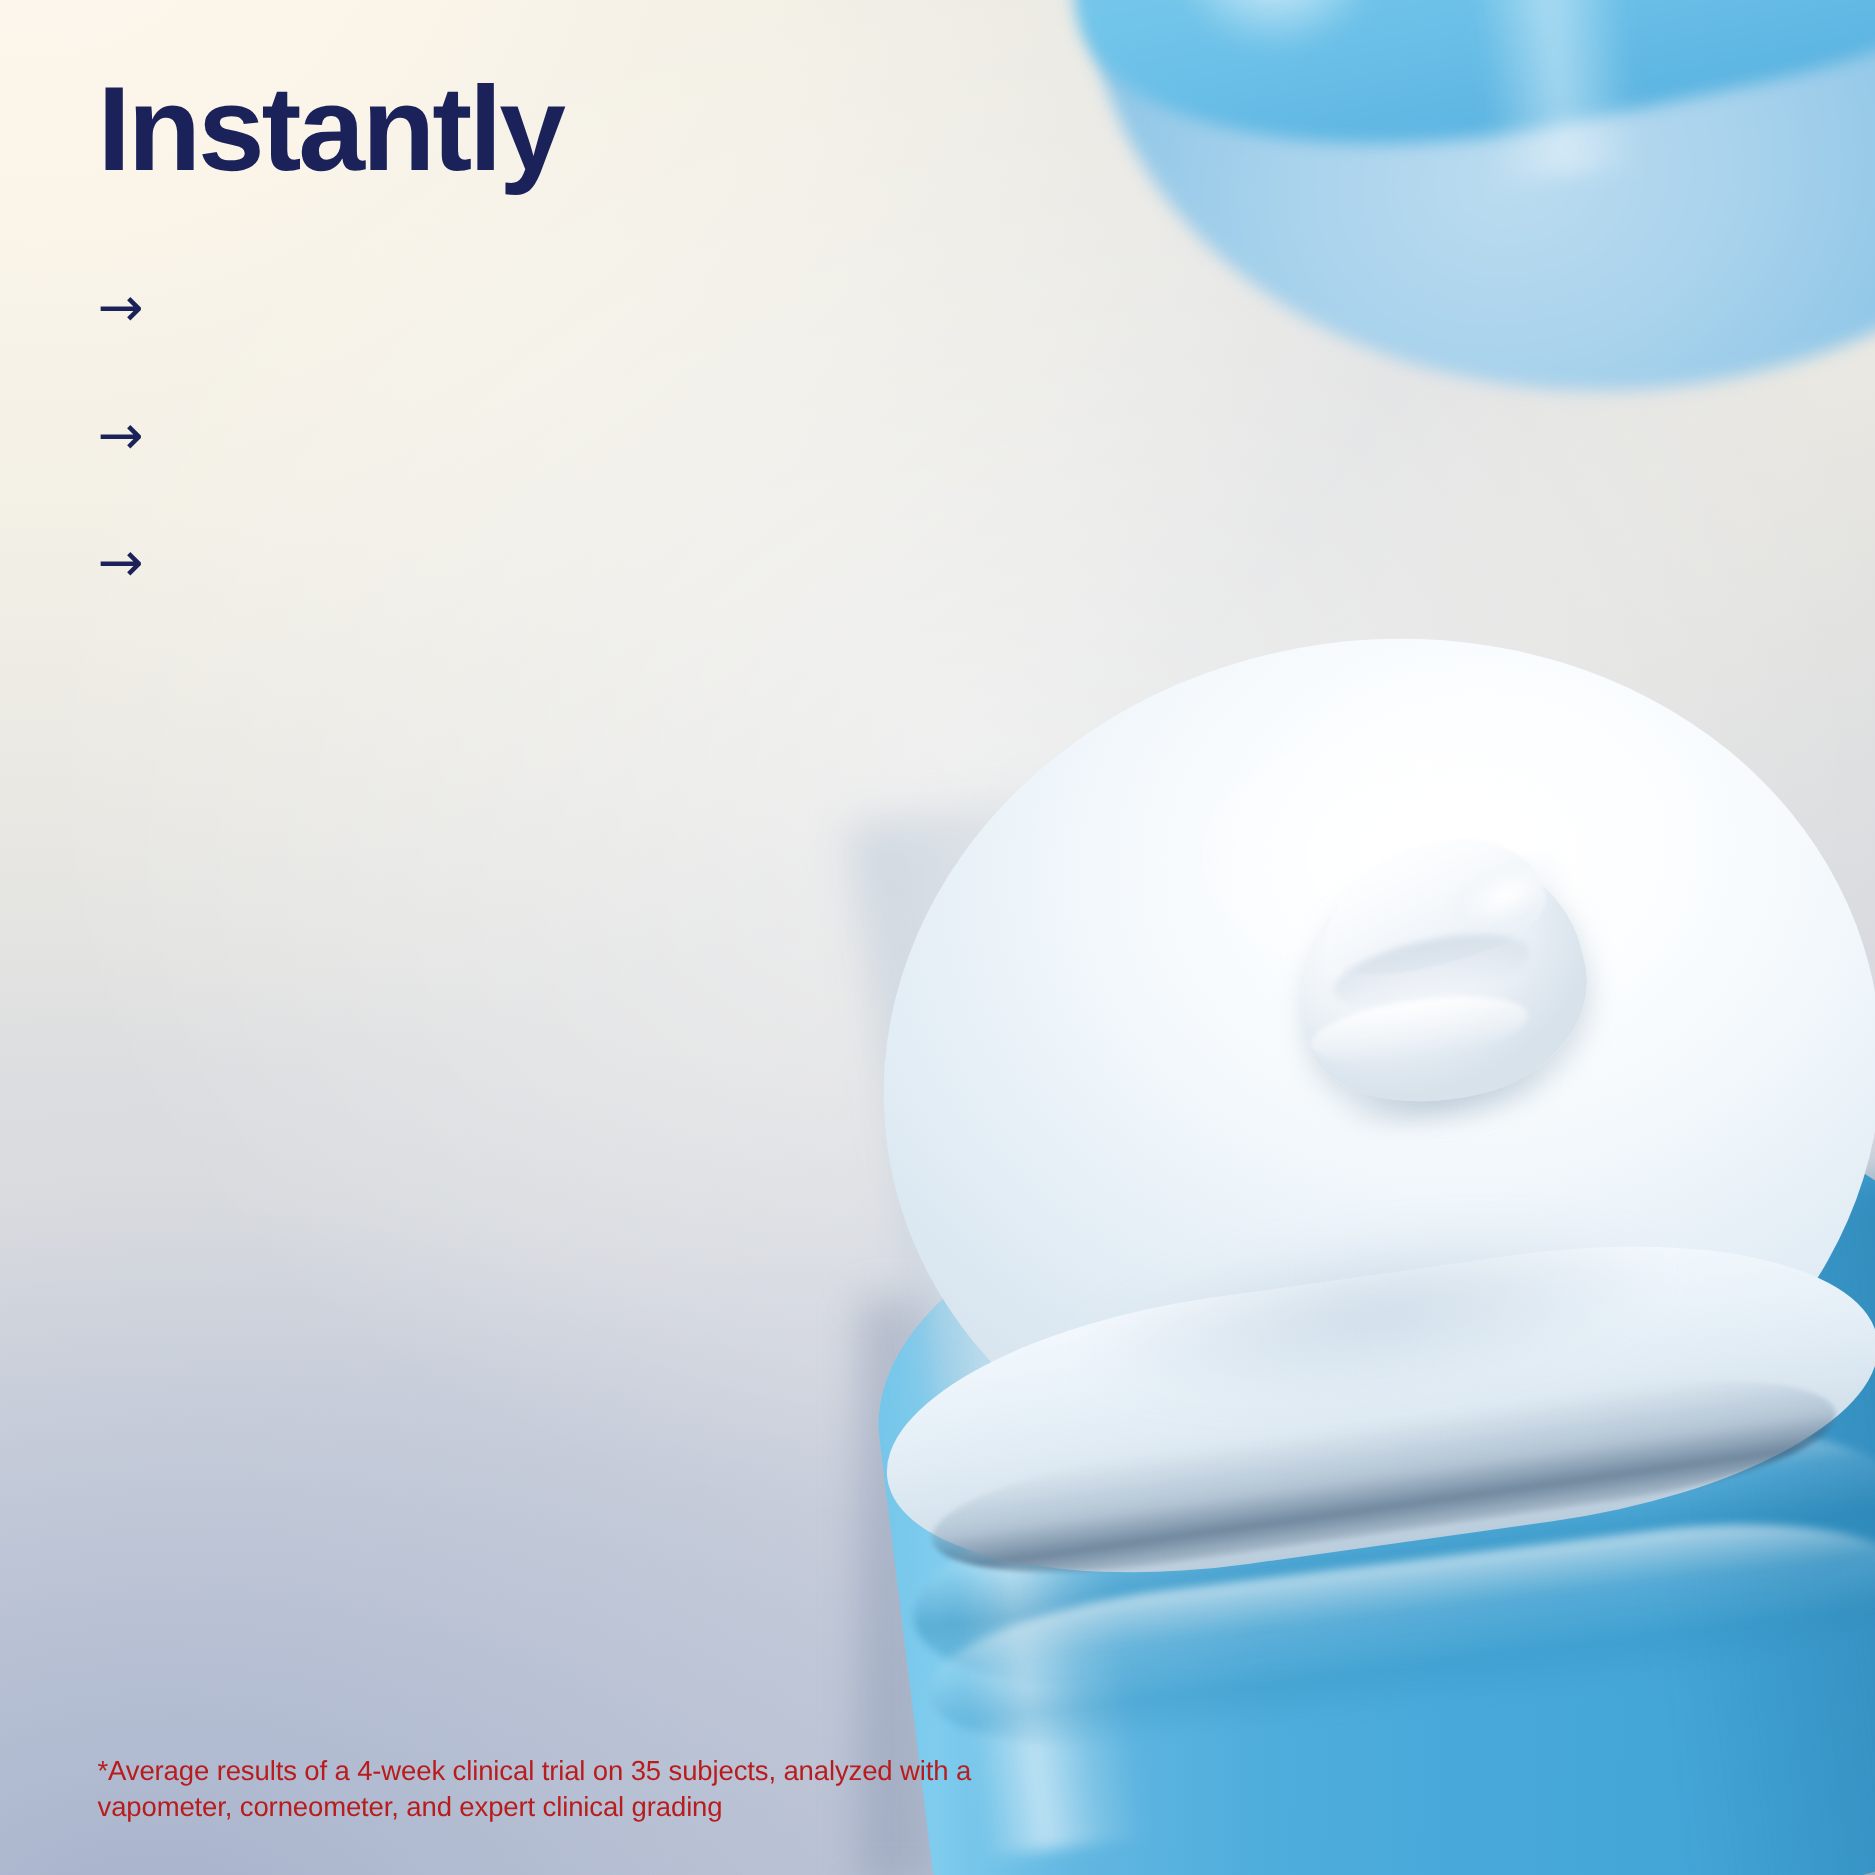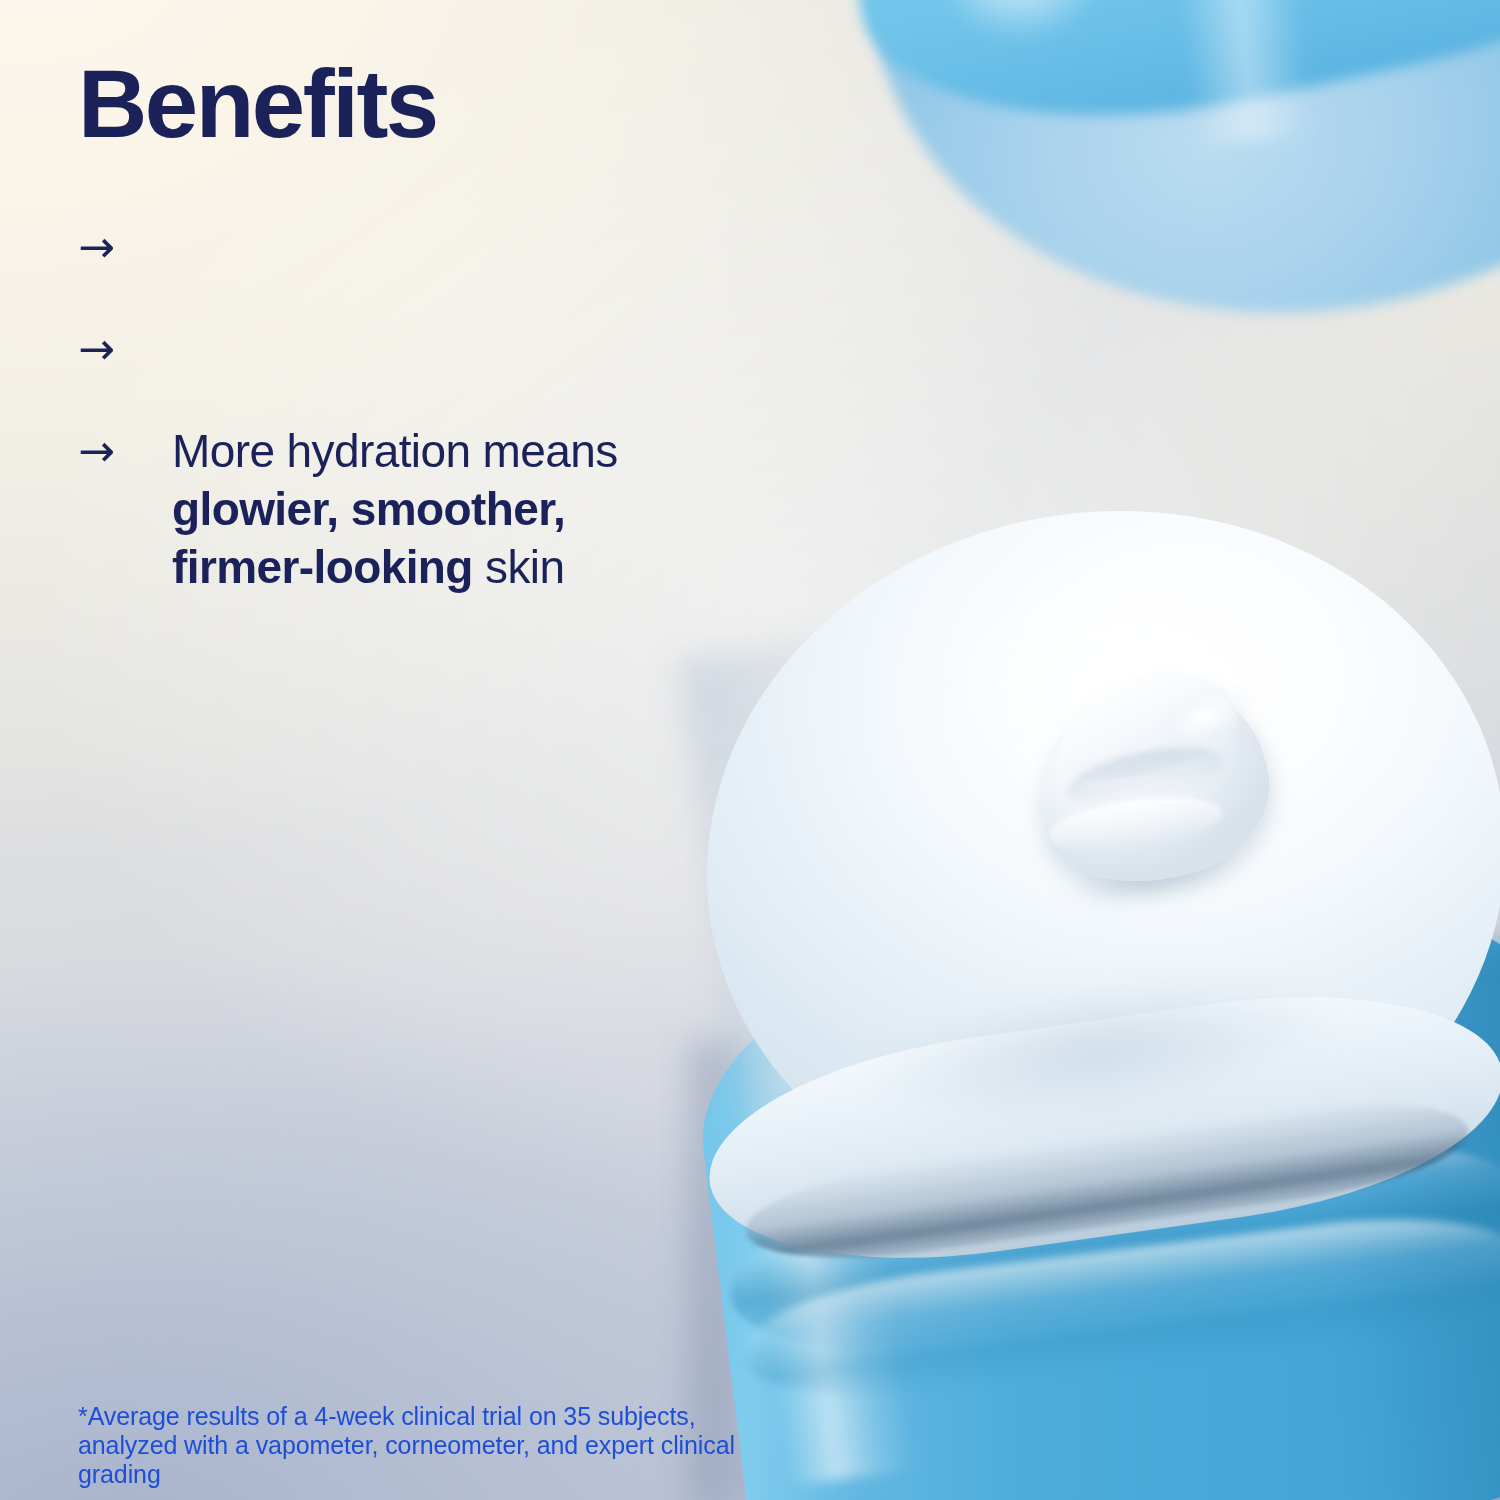--- a/index.html
+++ b/index.html
@@ -289,23 +289,23 @@
     color:#1B2259;
     letter-spacing:-0.6px;
     font-weight:400;
   }
   .btext b { font-weight:bold; }
 
   .footnote {
     position:absolute;
     left:78px; top:1402px;
     width:700px;
-    font-size:25px;
+    font-size:22px;
     line-height:29px;
-    color:#1d4ed8;
+    color:#b91c1c;
     letter-spacing:-0.1px;
   }
 </style>
 </head>
 <body>
 
 <div id="stage">
 
   <div class="bg-base"></div>
   <div class="bg-cool"></div>
@@ -336,35 +336,34 @@
     <div class="cream-shadow"></div>
     <div class="cream"></div>
     <div class="cream-peak"></div>
     <div class="cream-fold1"></div>
     <div class="cream-fold2"></div>
     <div class="cream-swirl"></div>
   </div>
 
   <div class="content">
 
-    <div class="heading">Benefits</div>
+    <div class="heading">Instantly</div>
 
     <div class="bullets">
 
       <div class="bullet">
         <span class="arrow">→</span>
       </div>
 
       <div class="bullet">
         <span class="arrow">→</span>
       </div>
 
       <div class="bullet">
         <span class="arrow">→</span>
-        <span class="btext"><span>More hydration means </span><b>glowier, smoother, firmer-looking</b><span> skin</span></span>
       </div>
 
     </div>
 
     <div class="footnote">*Average results of a 4-week clinical trial on 35 subjects, analyzed with a vapometer, corneometer, and expert clinical grading</div>
 
   </div>
 </div>
 
 </body></html>

